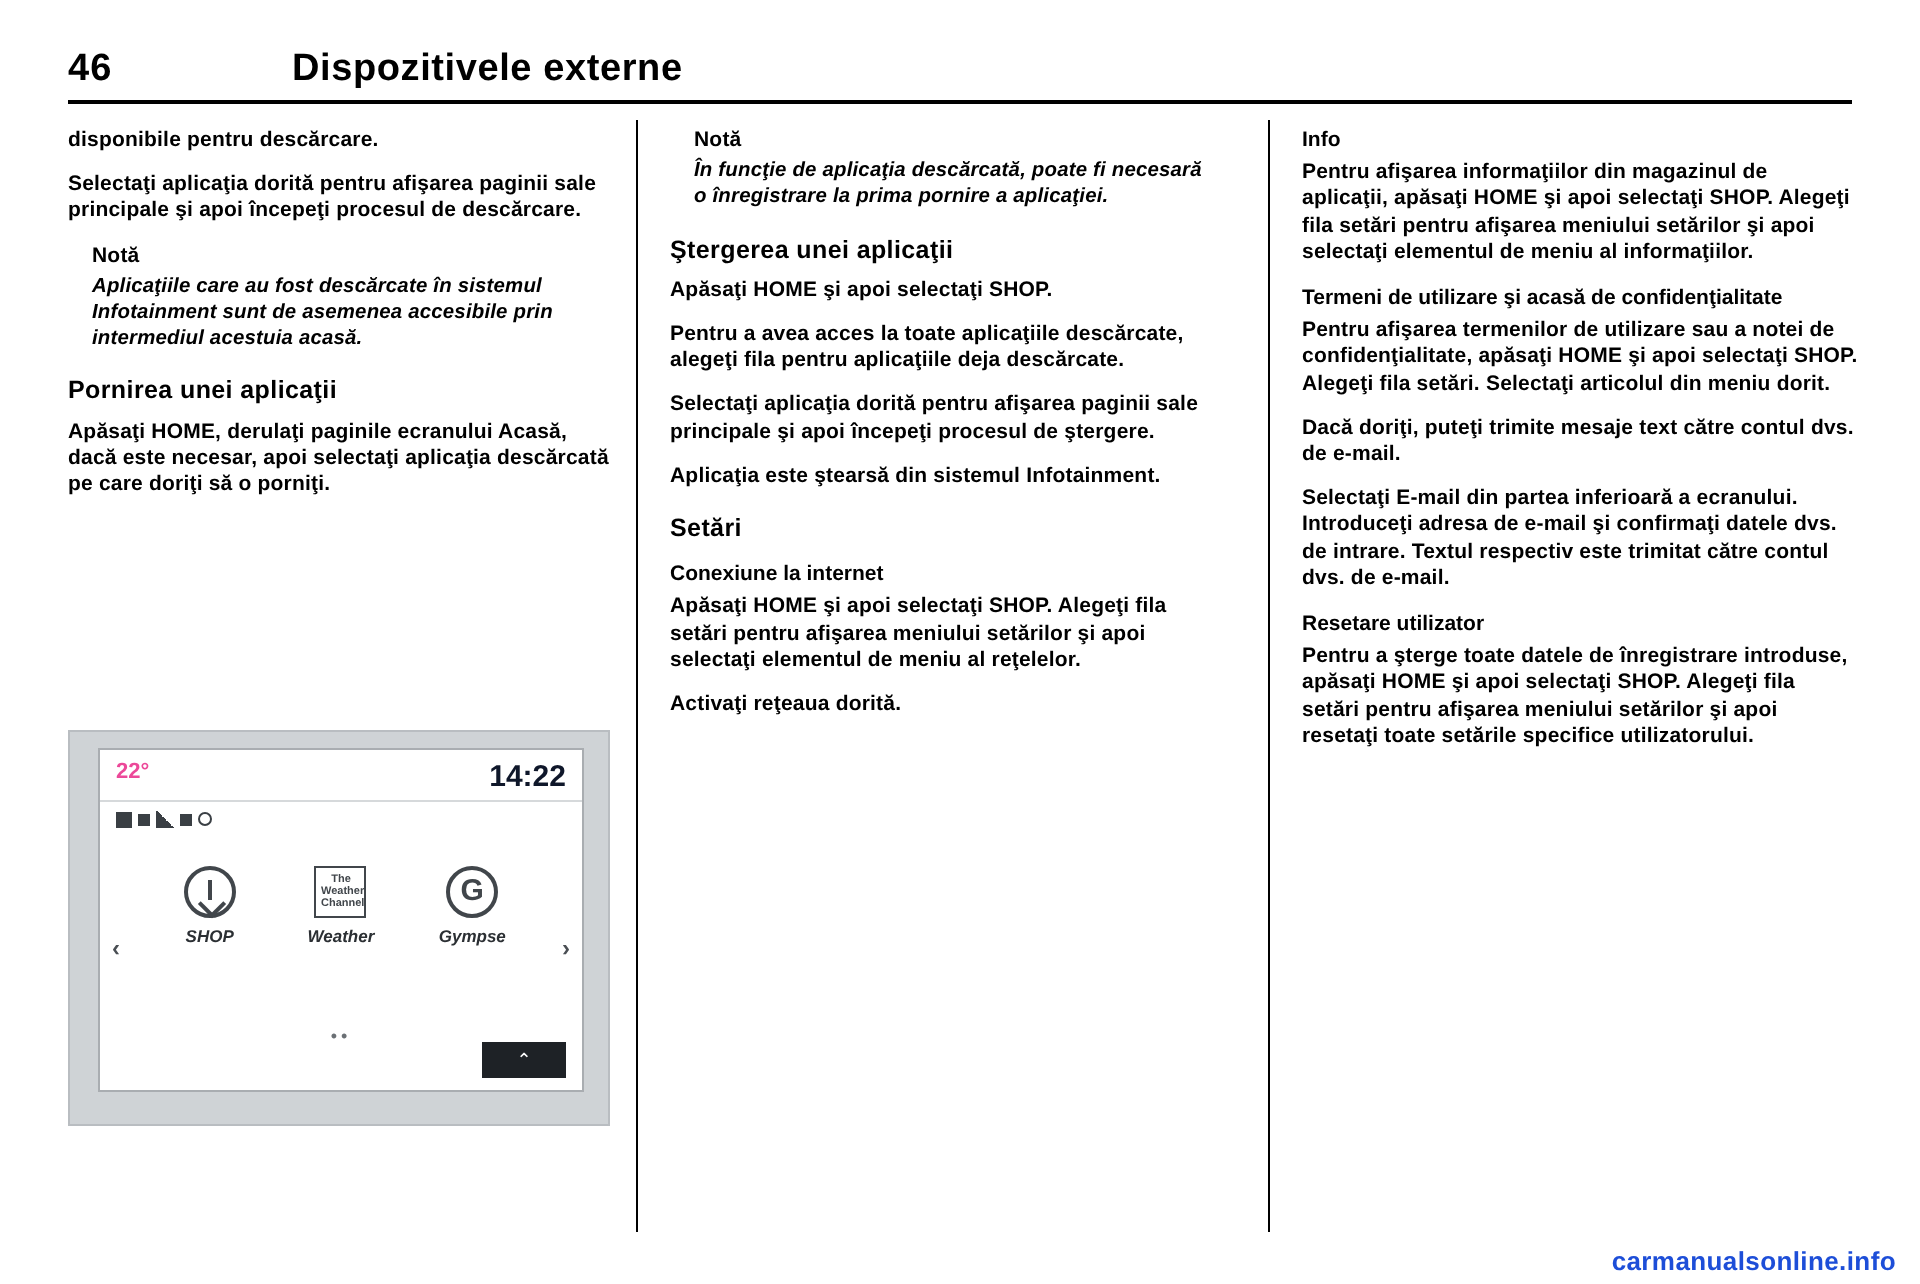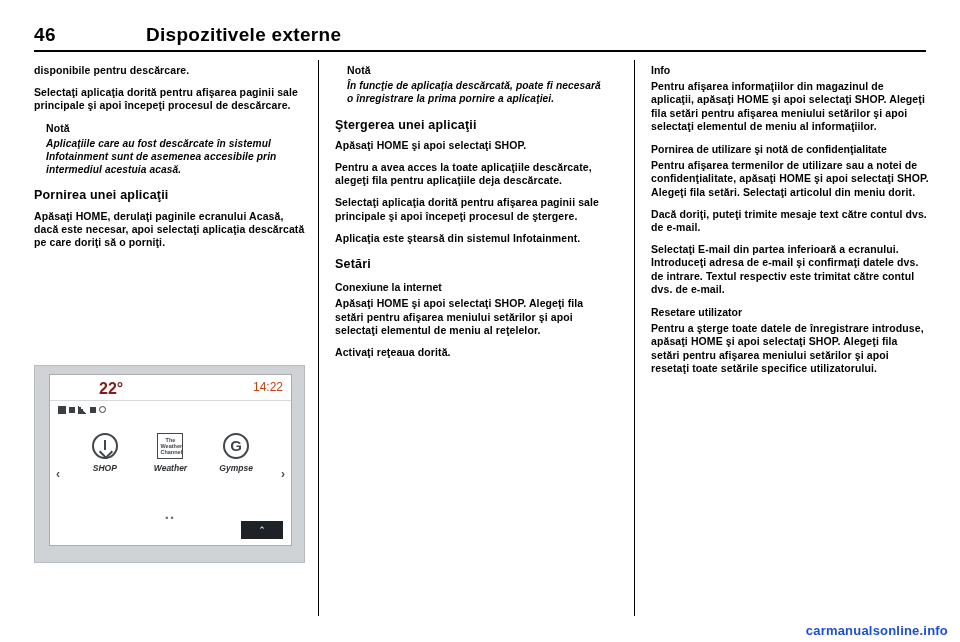--- a/index.html
+++ b/index.html
@@ -130,32 +130,31 @@
     position: absolute;
     left: 0; top: 0;
     width: 100%;
     height: 26px;
     border-bottom: 1px solid #d6d9db;
   }
   .screen .temp {
     position: absolute;
     left: 8px;
     top: 5px;
-    font-size: 16px;
-    font-weight: bold;
-    color: #7f1d1d;
-    margin-left: 41px;
+    font-size: 11px;
+    font-weight: bold;
+    color: #ec4899;
   }
   .screen .clock {
     position: absolute;
     right: 8px;
     top: 5px;
-    font-size: 12px;
-    font-weight: normal;
-    color: #c2410c;
+    font-size: 15px;
+    font-weight: bold;
+    color: #0f172a;
   }
   .screen .tray {
     position: absolute;
     left: 8px;
     top: 30px;
     display: flex;
     gap: 3px;
     align-items: center;
   }
   .tray .tile {
@@ -389,21 +388,21 @@
     <h3 class="sec">Setări</h3>
     <h4 class="sub">Conexiune la internet</h4>
     <p>Apăsaţi HOME şi apoi selectaţi SHOP. Alegeţi fila setări pentru afişarea meniului setărilor şi apoi selectaţi elementul de meniu al reţelelor.</p>
     <p>Activaţi reţeaua dorită.</p>
   </div>
 
   <div class="col col3">
     <h4 class="sub" style="margin-top:0;">Info</h4>
     <p>Pentru afişarea informaţiilor din magazinul de aplicaţii, apăsaţi HOME şi apoi selectaţi SHOP. Alegeţi fila setări pentru afişarea meniului setărilor şi apoi selectaţi elementul de meniu al informaţiilor.</p>
 
-    <h4 class="sub">Pornirea de utilizare şi notă de confidenţialitate</h4>
+    <h4 class="sub">Termeni de utilizare şi acasă de confidenţialitate</h4>
     <p>Pentru afişarea termenilor de utilizare sau a notei de confidenţialitate, apăsaţi HOME şi apoi selectaţi SHOP. Alegeţi fila setări. Selectaţi articolul din meniu dorit.</p>
     <p>Dacă doriţi, puteţi trimite mesaje text către contul dvs. de e-mail.</p>
     <p>Selectaţi E-mail din partea inferioară a ecranului. Introduceţi adresa de e-mail şi confirmaţi datele dvs. de intrare. Textul respectiv este trimitat către contul dvs. de e-mail.</p>
 
     <h4 class="sub">Resetare utilizator</h4>
     <p>Pentru a şterge toate datele de înregistrare introduse, apăsaţi HOME şi apoi selectaţi SHOP. Alegeţi fila setări pentru afişarea meniului setărilor şi apoi resetaţi toate setările specifice utilizatorului.</p>
   </div>
 
   <div class="watermark">carmanualsonline.info</div>
 </div>

